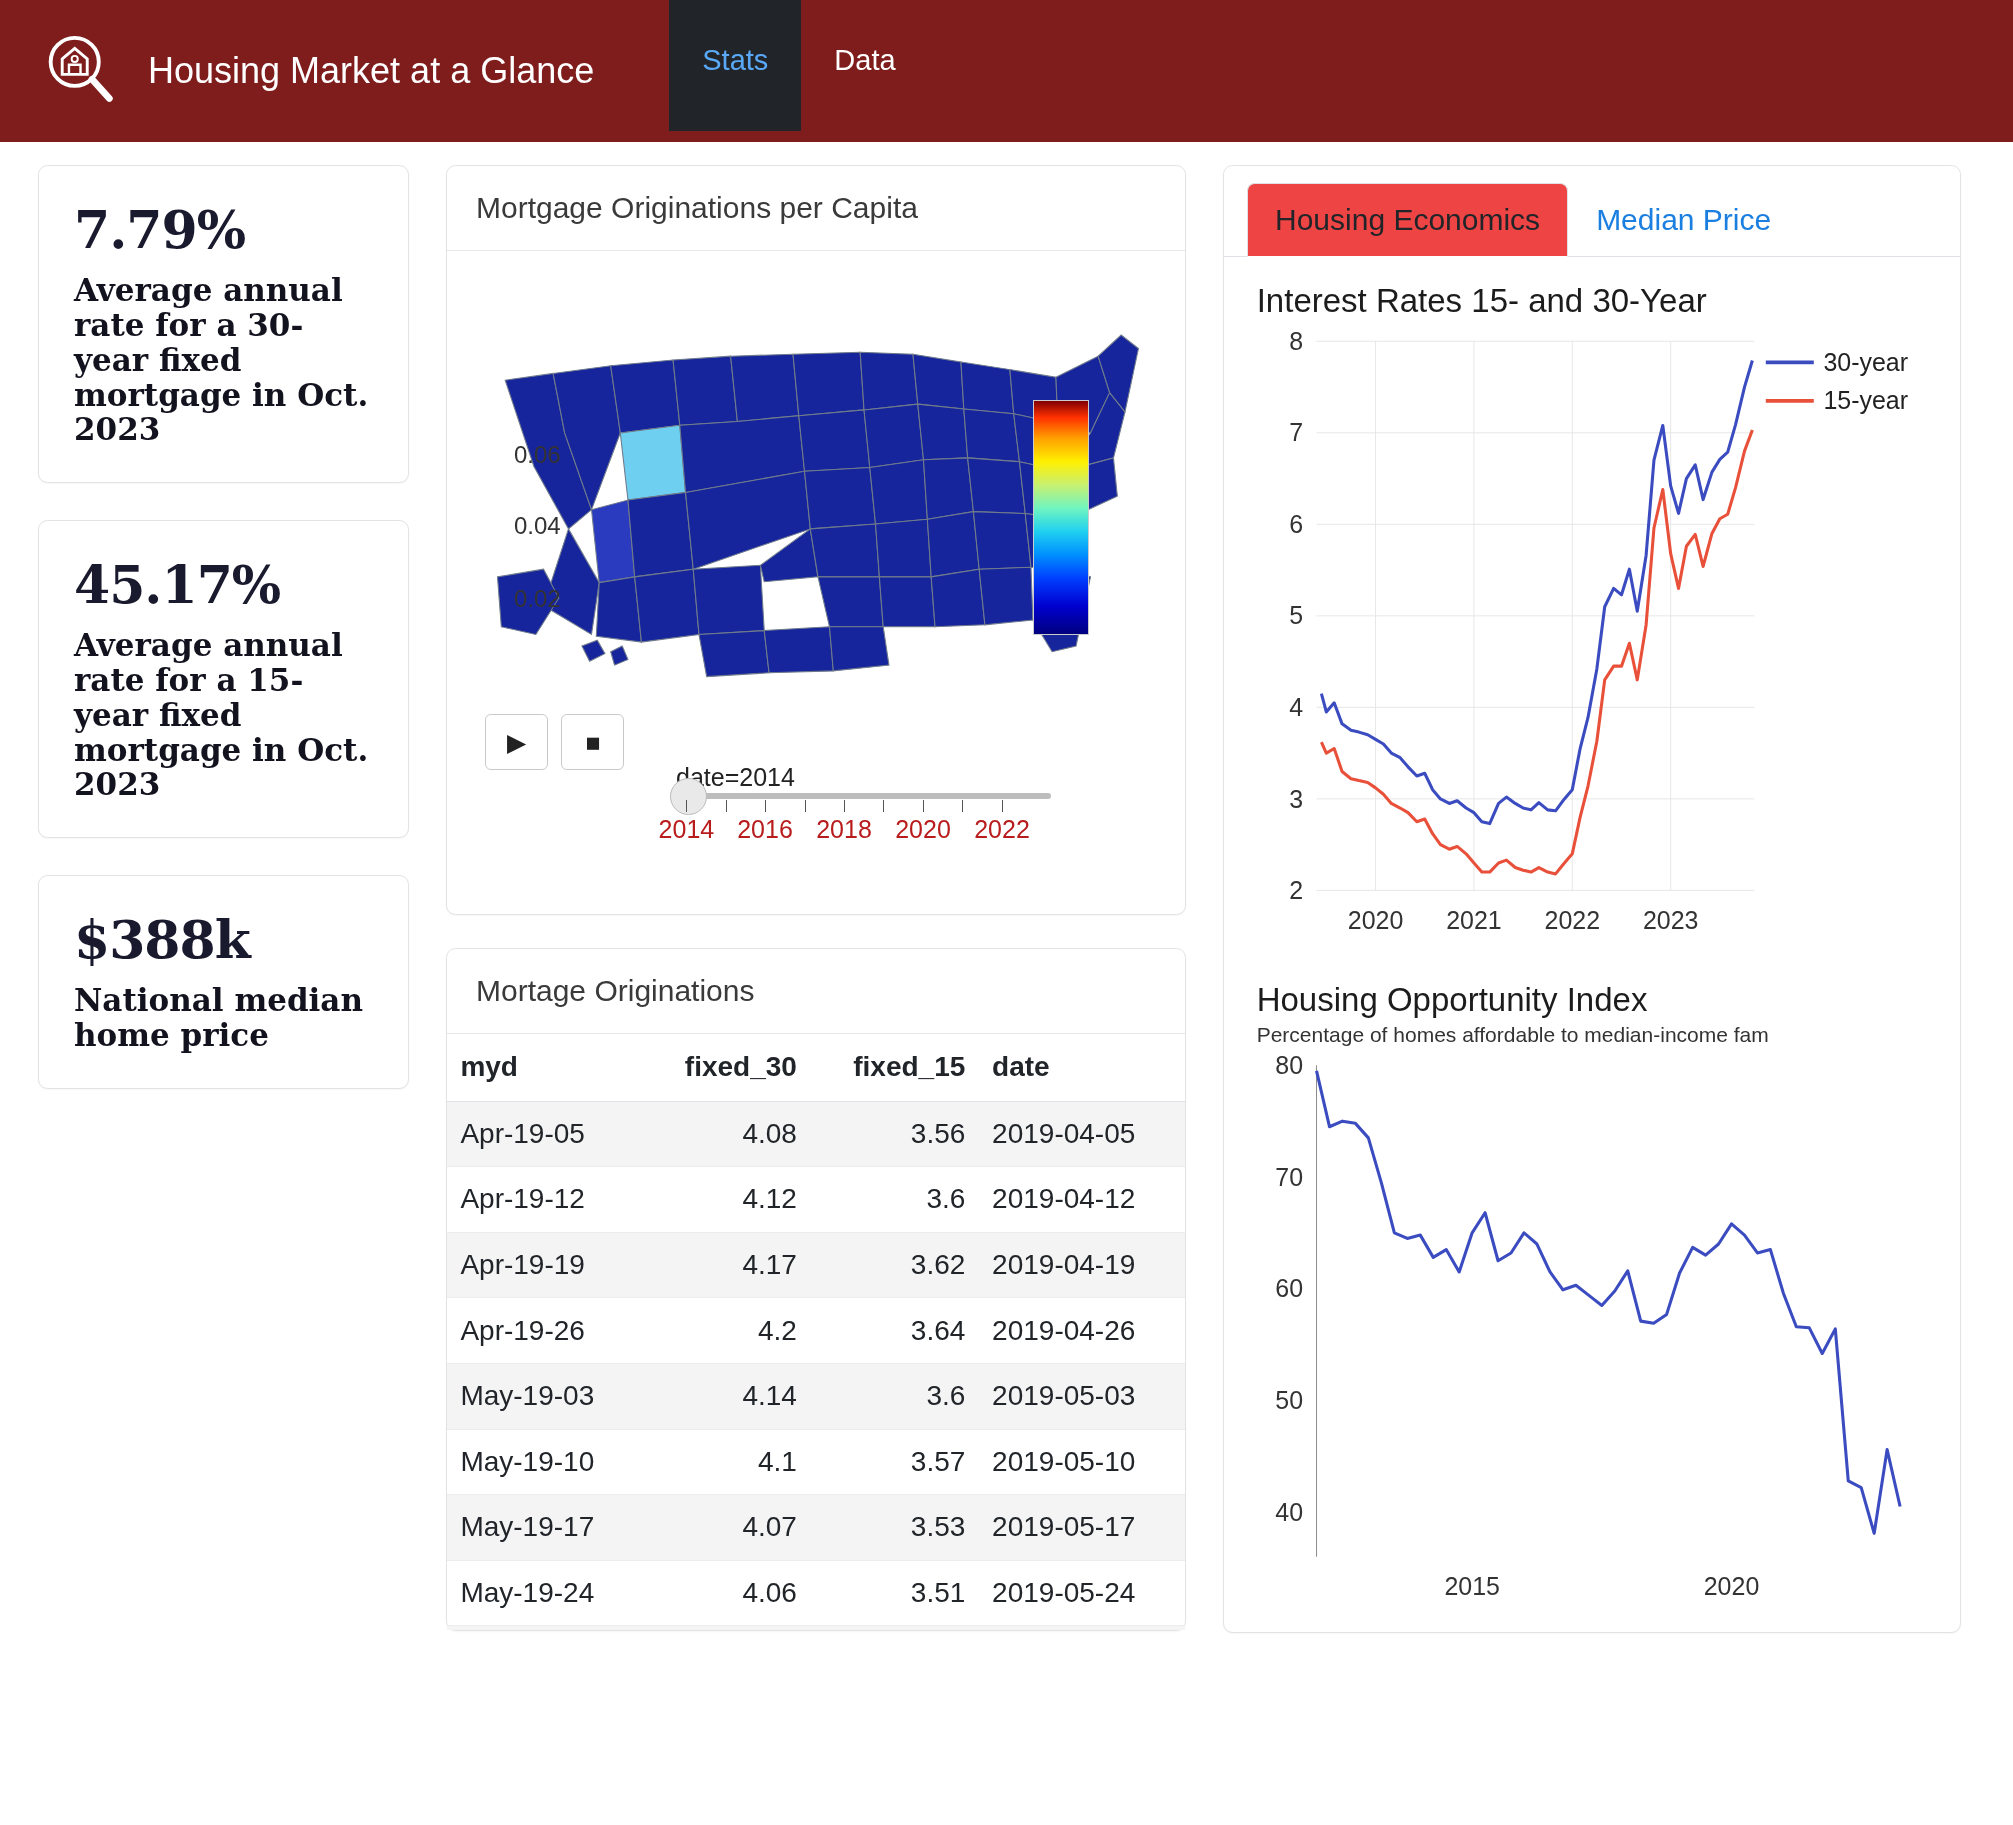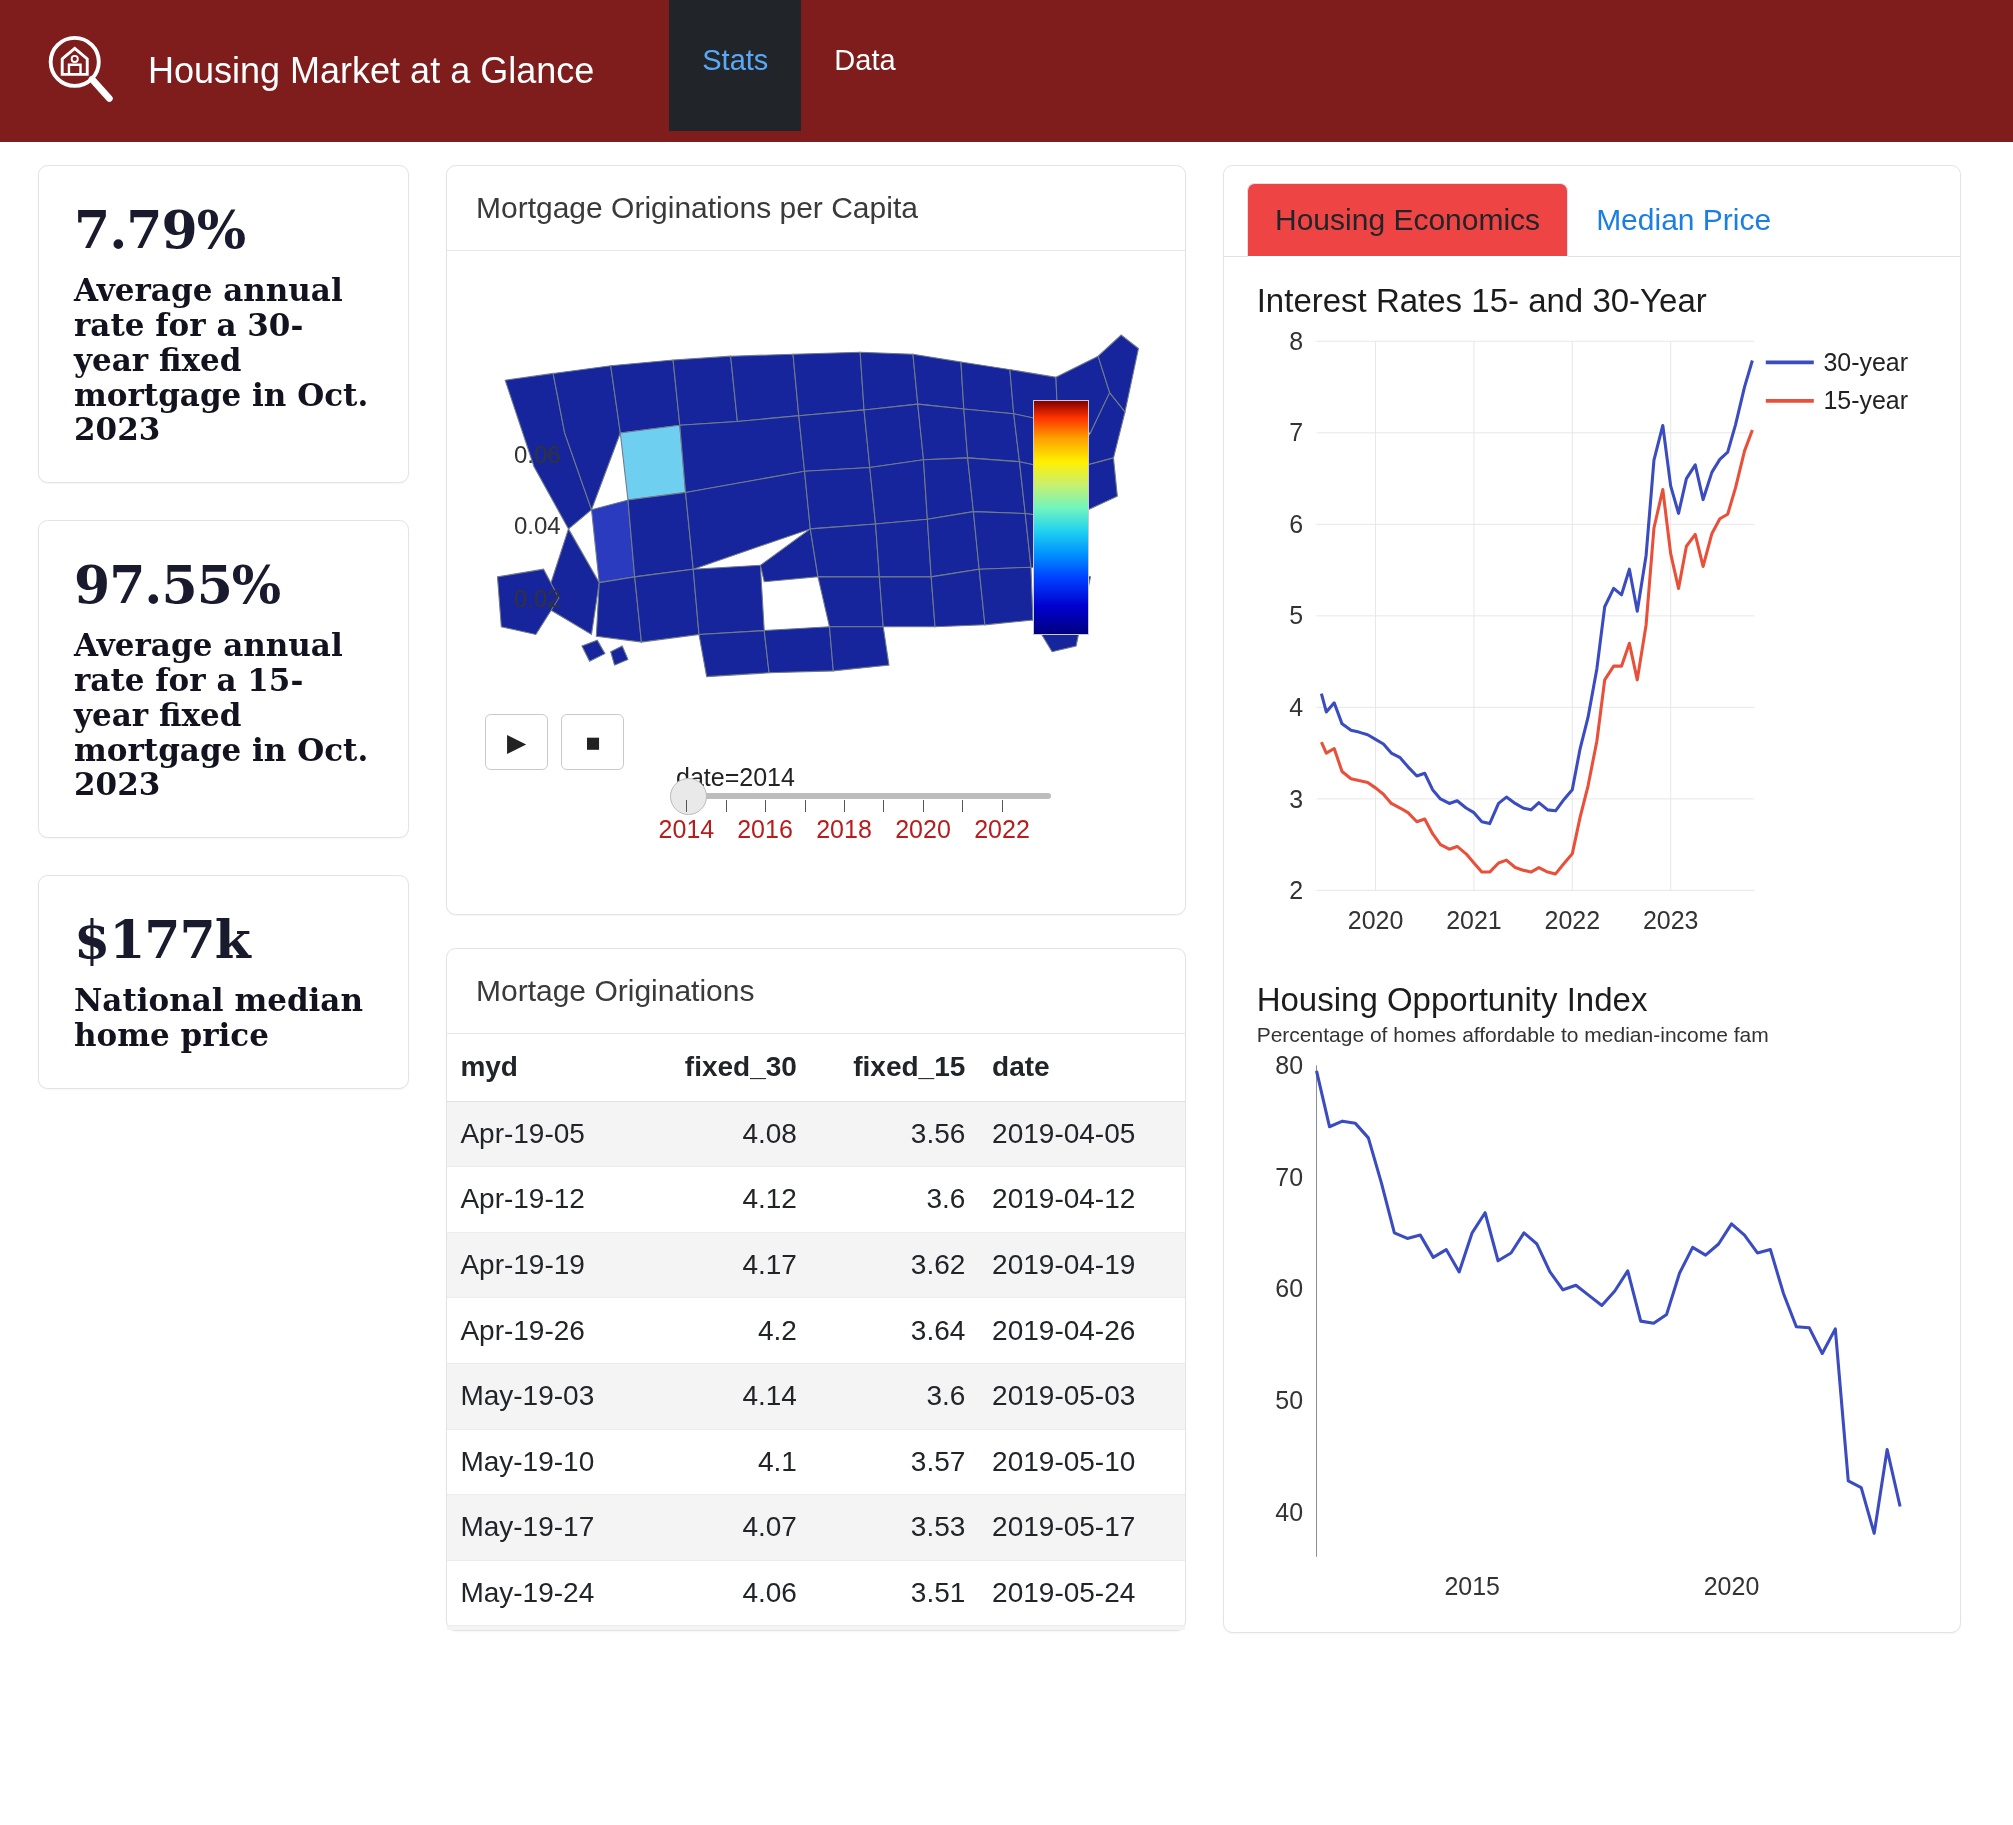--- a/index.html
+++ b/index.html
@@ -234,26 +234,26 @@
     <div class="cols">
 
       <div class="col-left">
 
         <div class="card stat-card">
           <div class="stat-value">7.79%</div>
           <div class="stat-label">Average annual rate for a 30-year fixed mortgage in Oct. 2023</div>
         </div>
 
         <div class="card stat-card">
-          <div class="stat-value">97.55%</div>
+          <div class="stat-value">45.17%</div>
           <div class="stat-label">Average annual rate for a 15-year fixed mortgage in Oct. 2023</div>
         </div>
 
         <div class="card stat-card">
-          <div class="stat-value">$177k</div>
+          <div class="stat-value">$388k</div>
           <div class="stat-label">National median home price</div>
         </div>
 
       </div>
 
       <div class="col-mid">
 
         <div class="card map-card">
           <div class="panel-header">Mortgage Originations per Capita</div>
           <div class="map-body">

